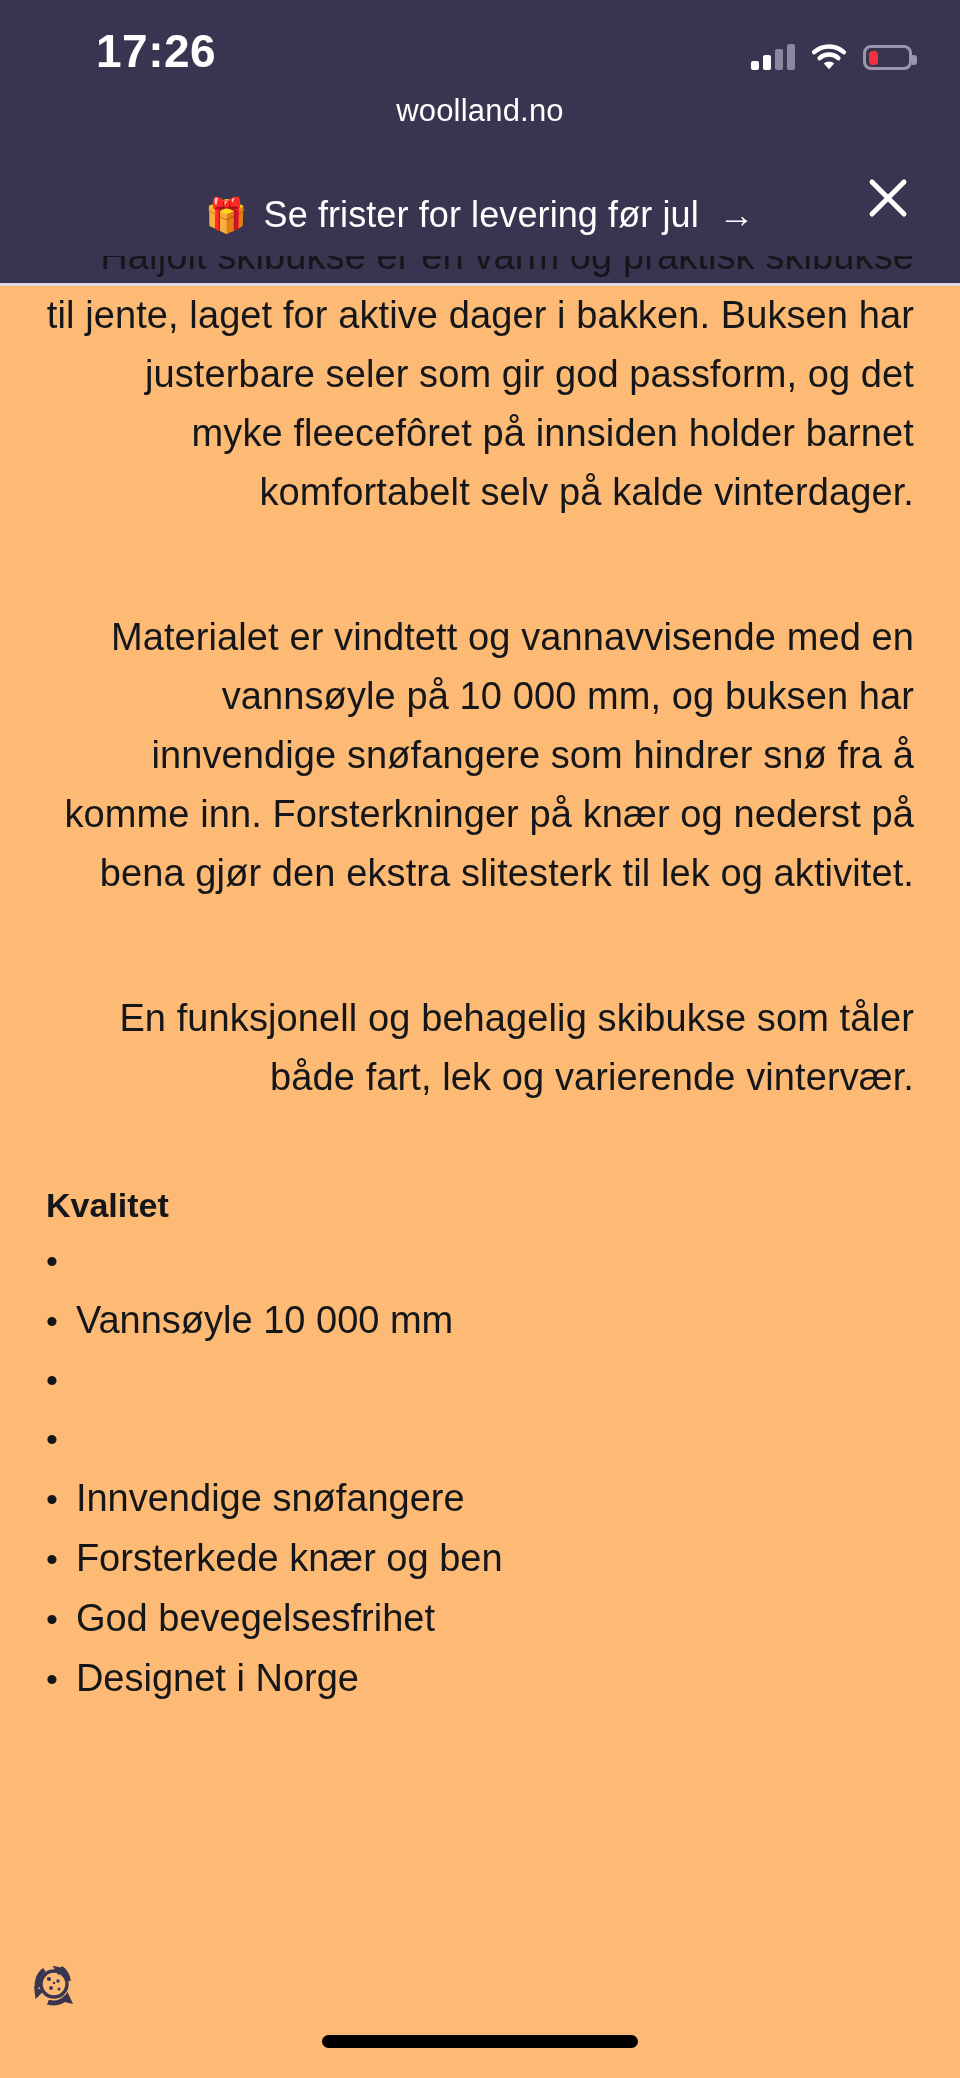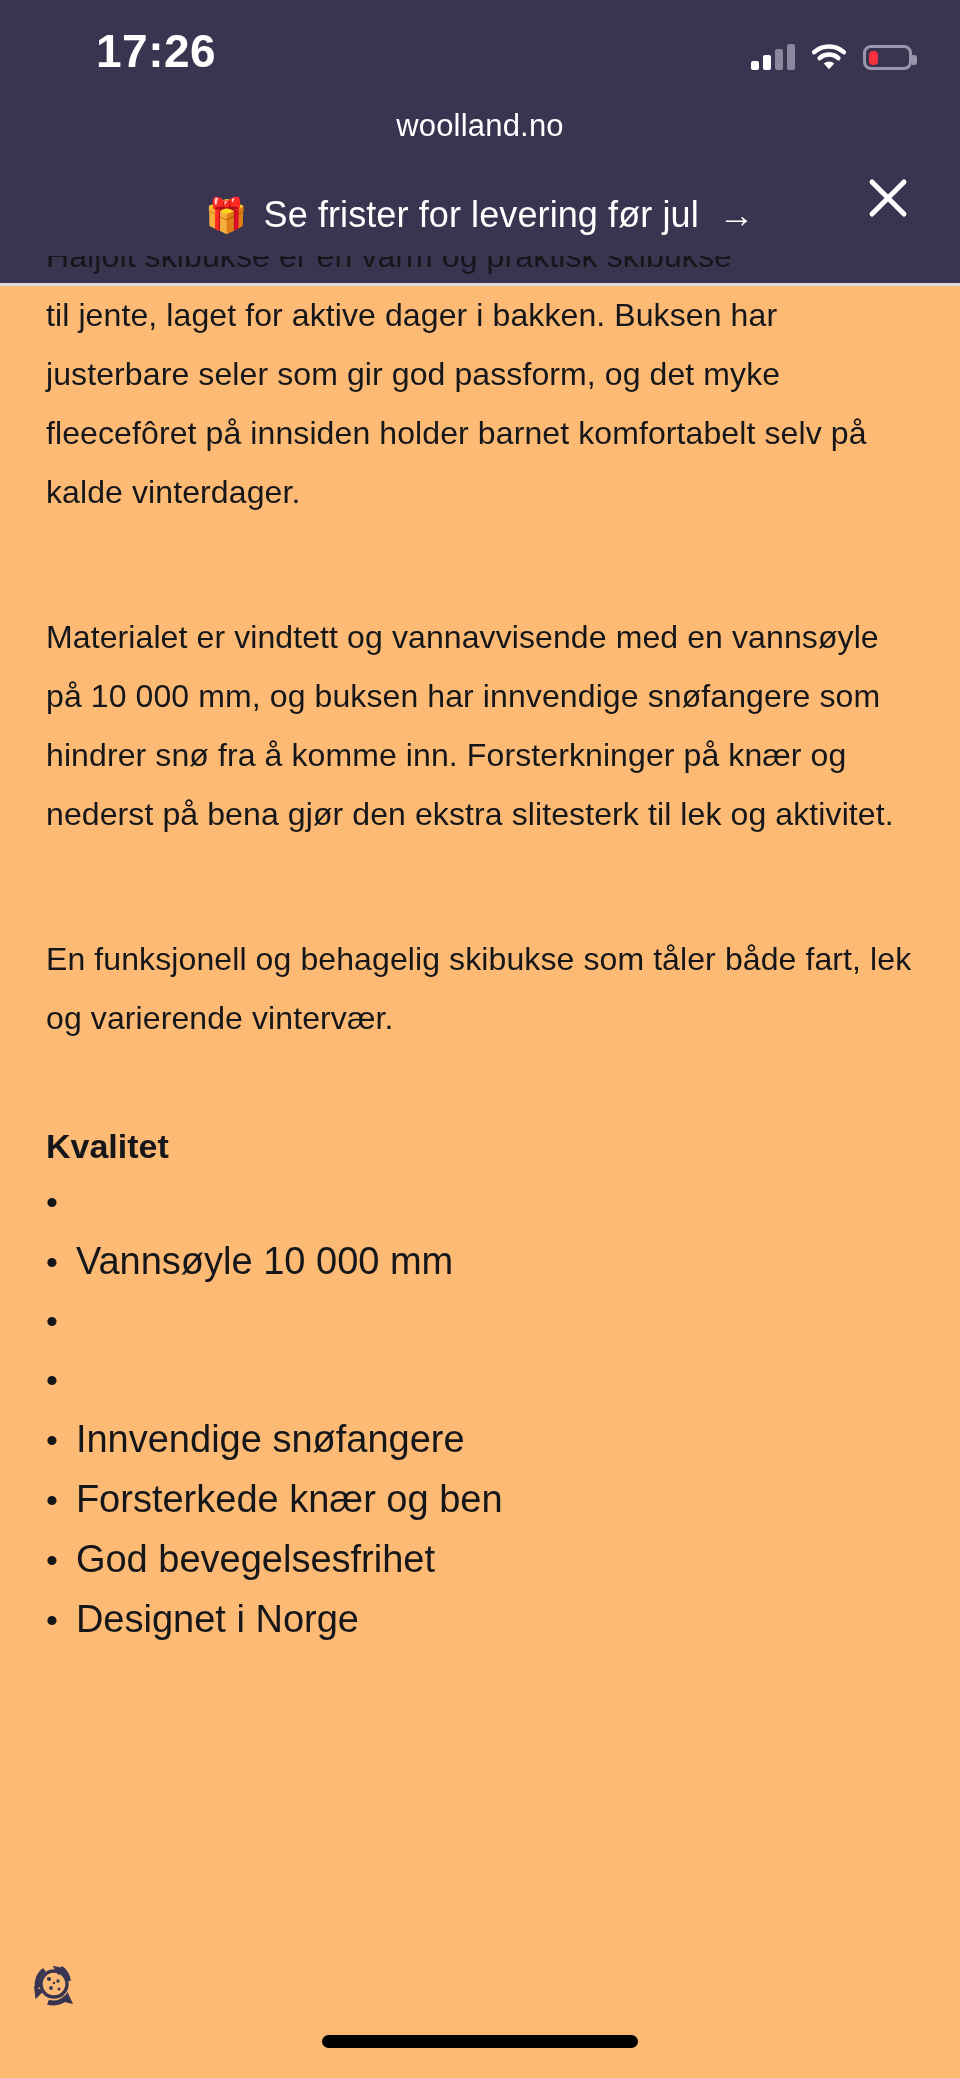--- a/index.html
+++ b/index.html
@@ -69,21 +69,21 @@
   }
   .battery .level {
     height:100%;
     width:26%;
     border-radius:4px;
     background:#f5303e;
   }
 
   
   .urlbar {
-    position:absolute; top:102px; left:0;
+    position:absolute; top:87px; left:0;
     width:960px; height:46px;
     display:flex; align-items:center; justify-content:center;
   }
   .urlbar .host {
     color:#ffffff;
     font-size:31px;
     line-height:31px;
     letter-spacing:0.2px;
   }
 
@@ -117,24 +117,25 @@
 
   
   .content {
     position:absolute; top:286px; left:0;
     width:960px;
     padding:0 46px;
     color:#14161a;
   }
 
   .body-text {
-    font-size:32px;
+    font-size:38px;
     line-height:59px;
     letter-spacing:0.1px;
     font-weight:400;
+    text-align:right;
   }
   
   .p-clip {
     margin-top:-30px;
   }
   .p-clip .cut {
     display:block;
     height:30px;
     overflow:hidden;
     position:relative;

